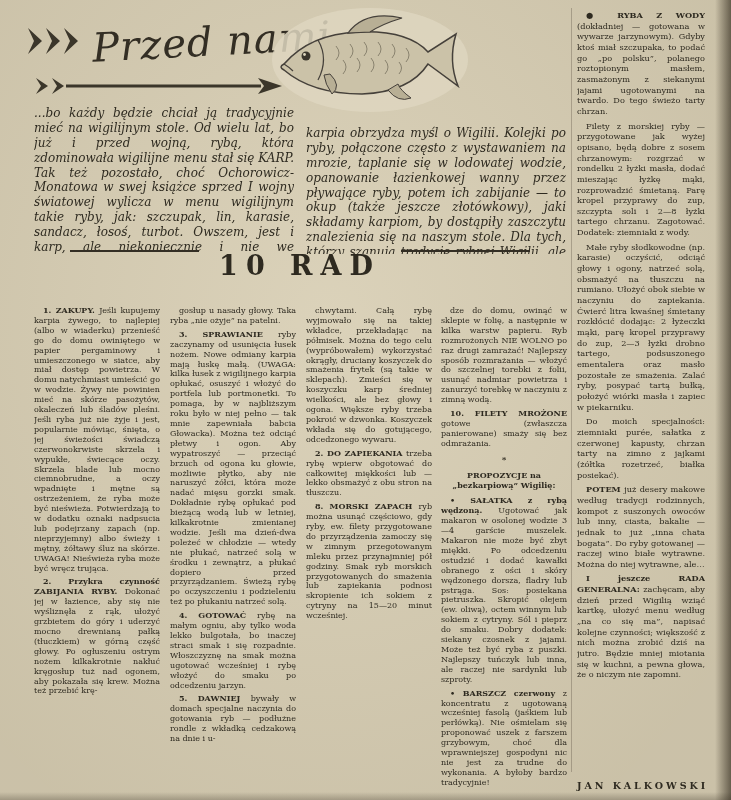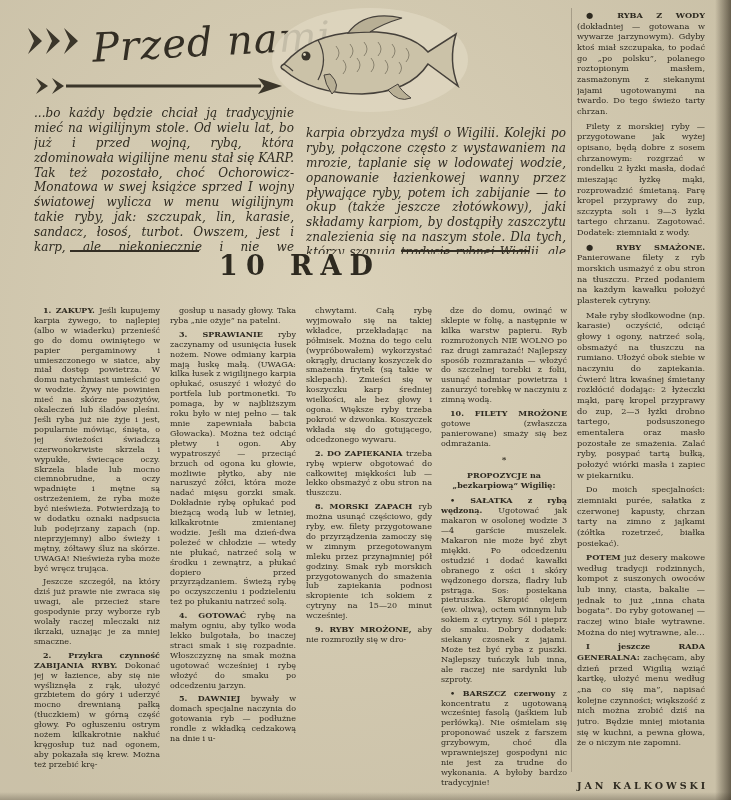--- a/index.html
+++ b/index.html
@@ -105,49 +105,46 @@
     </div>
 
   <div class="headline">
     <div class="rule"></div>
     <div class="hl-title">10 RAD</div>
     <div class="rule"></div>
   </div>
 
   <div class="col c1">
       <p class="para"><strong>1. ZAKUPY. </strong>Jeśli kupujemy karpia żywego, to najlepiej (albo w wiaderku) przenieść go do domu owiniętego w papier pergaminowy i umieszczonego w siatce, aby miał dostęp powietrza. W domu natychmiast umieścić go w wodzie. Żywy nie powinien mieć na skórze pasożytów, okaleczeń lub śladów pleśni. Jeśli ryba już nie żyje i jest, popularnie mówiąc, śnięta, o jej świeżości świadczą czerwonokrwiste skrzela i wypukłe, świecące oczy. Skrzela blade lub mocno ciemnobrudne, a oczy wpadnięte i mętne są ostrzeżeniem, że ryba może być nieświeża. Potwierdzają to w dodatku oznaki nadpsucia lub podejrzany zapach (np. nieprzyjemny) albo świeży i mętny, żółtawy śluz na skórze. UWAGA! Nieświeża ryba może być wręcz trująca.</p>
-      <p class="para">Jeszcze szczegół, na który dziś już prawie nie zwraca się uwagi, ale przecież stare gospodynie przy wyborze ryb wolały raczej mleczaki niż ikrzaki, uznając je za mniej smaczne.</p>
       <p class="para"><strong>2. Przykra czynność ZABIJANIA RYBY. </strong>Dokonać jej w łazience, aby się nie wyśliznęła z rąk, ułożyć grzbietem do góry i uderzyć mocno drewnianą pałką (tłuczkiem) w górną część głowy. Po ogłuszeniu ostrym nożem kilkakrotnie nakłuć kręgosłup tuż nad ogonem, aby pokazała się krew. Można też przebić krę-</p>
     </div>
   <div class="col c2">
       <p class="para">gosłup u nasady głowy. Taka ryba „nie ożyje” na patelni.</p>
       <p class="para"><strong>3. SPRAWIANIE </strong>ryby zaczynamy od usunięcia łusek nożem. Nowe odmiany karpia mają łuskę małą. (UWAGA: kilka łusek z wigilijnego karpia opłukać, osuszyć i włożyć do portfela lub portmonetki. To pomaga, by w najbliższym roku było w niej pełno — tak mnie zapewniała babcia Głowacka). Można też odciąć płetwy i ogon. Aby wypatroszyć — przeciąć brzuch od ogona ku głowie, możliwie płytko, aby nie naruszyć żółci, która może nadać mięsu gorzki smak. Dokładnie rybę opłukać pod bieżącą wodą lub w letniej, kilkakrotnie zmienianej wodzie. Jeśli ma dzień-dwa poleżeć w chłodzie — wtedy nie płukać, natrzeć solą w środku i zewnątrz, a płukać dopiero przed przyrządzaniem. Świeżą rybę po oczyszczeniu i podzieleniu też po płukaniu natrzeć solą.</p>
       <p class="para"><strong>4. GOTOWAĆ </strong>rybę na małym ogniu, aby tylko woda lekko bulgotała, bo inaczej straci smak i się rozpadnie. Włoszczyznę na smak można ugotować wcześniej i rybę włożyć do smaku po odcedzeniu jarzyn.</p>
       <p class="para"><strong>5. DAWNIEJ </strong>bywały w domach specjalne naczynia do gotowania ryb — podłużne rondle z wkładką cedzakową na dnie i u-</p>
     </div>
   <div class="col c3">
       <p class="para">chwytami. Całą rybę wyjmowało się na takiej wkładce, przekładając na półmisek. Można do tego celu (wypróbowałem) wykorzystać okrągły, druciany koszyczek do smażenia frytek (są takie w sklepach). Zmieści się w koszyczku karp średniej wielkości, ale bez głowy i ogona. Większe ryby trzeba pokroić w dzwonka. Koszyczek wkłada się do gotującego, odcedzonego wywaru.</p>
       <p class="para"><strong>2. DO ZAPIEKANIA </strong>trzeba rybę wpierw obgotować do całkowitej miękkości lub — lekko obsmażyć z obu stron na tłuszczu.</p>
       <p class="para"><strong>8. MORSKI ZAPACH </strong>ryb można usunąć częściowo, gdy ryby, ew. filety przygotowane do przyrządzenia zamoczy się w zimnym przegotowanym mleku przez przynajmniej pół godziny. Smak ryb morskich przygotowanych do smażenia lub zapiekania podnosi skropienie ich sokiem z cytryny na 15—20 minut wcześniej.</p>
-      <p class="para"><strong>9. RYBY MROŻONE, </strong>aby nie rozmroziły się w dro-</p>
     </div>
   <div class="col c4">
       <p class="para">dze do domu, owinąć w sklepie w folię, a następnie w kilka warstw papieru. Ryb rozmrożonych NIE WOLNO po raz drugi zamrażać! Najlepszy sposób rozmrażania — włożyć do szczelnej torebki z folii, usunąć nadmiar powietrza i zanurzyć torebkę w naczyniu z zimną wodą.</p>
       <p class="para"><strong>10. FILETY MROŻONE </strong>gotowe (zwłaszcza panierowane) smaży się bez odmrażania.</p>
       <p class="para center">*</p>
       <p class="para center">PROPOZYCJE na „bezkarpiową” Wigilię:</p>
       <p class="para"><strong>• SAŁATKA z rybą wędzoną. </strong>Ugotować jak makaron w osolonej wodzie 3—4 garście muszelek. Makaron nie może być zbyt miękki. Po odcedzeniu ostudzić i dodać kawałki obranego z ości i skóry wędzonego dorsza, fladry lub pstrąga. Sos: posiekana pietruszka. Skropić olejem (ew. oliwą), octem winnym lub sokiem z cytryny. Sól i pieprz do smaku. Dobry dodatek: siekany czosnek z jajami. Może też być ryba z puszki. Najlepszy tuńczyk lub inna, ale raczej nie sardynki lub szproty.</p>
       <p class="para"><strong>• BARSZCZ czerwony </strong>z koncentratu z ugotowaną wcześniej fasolą (jaśkiem lub perłówką). Nie ośmielam się proponować uszek z farszem grzybowym, choć dla wprawniejszej gospodyni nic nie jest za trudne do wykonania. A byłoby bardzo tradycyjnie!</p>
     </div>
 
   <div class="vrule"></div>
   <div class="col5">
       <p class="para"><strong>● RYBA Z WODY </strong>(dokładniej — gotowana w wywarze jarzynowym). Gdyby ktoś miał szczupaka, to podać go „po polsku”, polanego roztopionym masłem, zasmażonym z siekanymi jajami ugotowanymi na twardo. Do tego świeżo tarty chrzan.</p>
-      <p class="para">Filety z morskiej ryby — przygotowane jak wyżej opisano, będą dobre z sosem chrzanowym: rozgrzać w rondelku 2 łyżki masła, dodać mieszając łyżkę mąki, rozprowadzić śmietaną. Parę kropel przyprawy do zup, szczypta soli i 9—3 łyżki tartego chrzanu. Zagotować. Dodatek: ziemniaki z wody.</p>
-      <p class="para"><strong>● RYBY SMAŻONE. </strong>Panierowane filety z ryb morskich usmażyć z obu stron na tłuszczu. Przed podaniem na każdym kawałku położyć plasterek cytryny.</p>
+      <p class="para">Filety z morskiej ryby — przygotowane jak wyżej opisano, będą dobre z sosem chrzanowym: rozgrzać w rondelku 2 łyżki masła, dodać mieszając łyżkę mąki, rozprowadzić śmietaną. Parę kropel przyprawy do zup, szczypta soli i 2—8 łyżki tartego chrzanu. Zagotować. Dodatek: ziemniaki z wody.</p>
       <p class="para">Małe ryby słodkowodne (np. karasie) oczyścić, odciąć głowy i ogony, natrzeć solą, obsmażyć na tłuszczu na rumiano. Ułożyć obok siebie w naczyniu do zapiekania. Ćwierć litra kwaśnej śmietany rozkłócić dodając: 2 łyżeczki mąki, parę kropel przyprawy do zup, 2—3 łyżki drobno tartego, podsuszonego ementalera oraz masło pozostałe ze smażenia. Zalać ryby, posypać tartą bułką, położyć wiórki masła i zapiec w piekarniku.</p>
       <p class="para">Do moich specjalności: ziemniaki purée, sałatka z czerwonej kapusty, chrzan tarty na zimno z jajkami (żółtka rozetrzeć, białka posiekać).</p>
       <p class="para"><strong>POTEM </strong>już desery makowe według tradycji rodzinnych, kompot z suszonych owoców lub inny, ciasta, bakalie — jednak to już „inna chata bogata”. Do ryby gotowanej — raczej wino białe wytrawne. Można do niej wytrawne, ale…</p>
       <p class="para"><strong>I jeszcze RADA GENERALNA: </strong>zachęcam, aby dzień przed Wigilią wziąć kartkę, ułożyć menu według „na co się ma”, napisać kolejne czynności; większość z nich można zrobić dziś na jutro. Będzie mniej miotania się w kuchni, a pewna głowa, że o niczym nie zapomni.</p>
     </div>
 
   <div class="byline">JAN KALKOWSKI</div>
 
   <div class="edge-right"></div>
   <div class="edge-bottom"></div>

